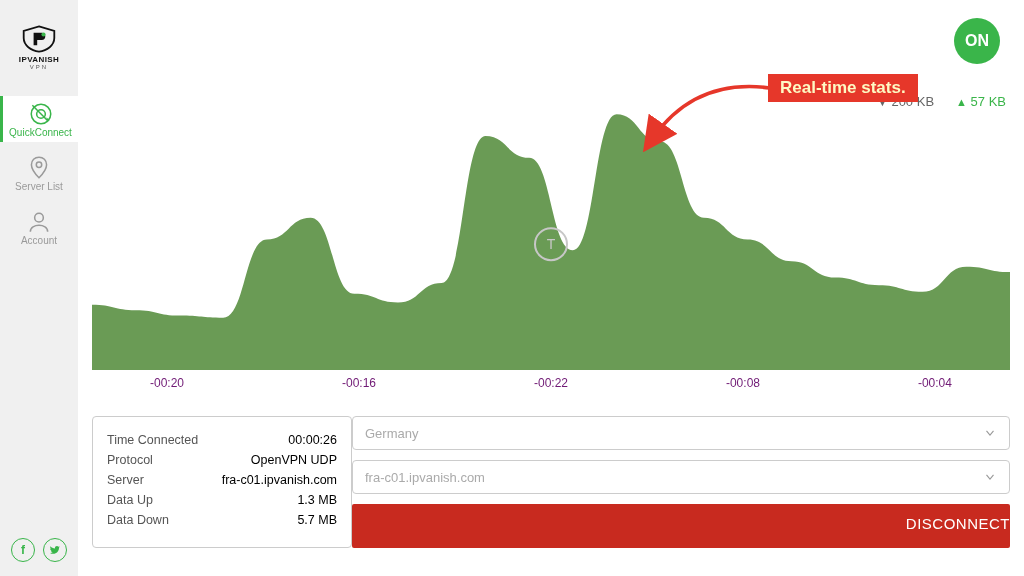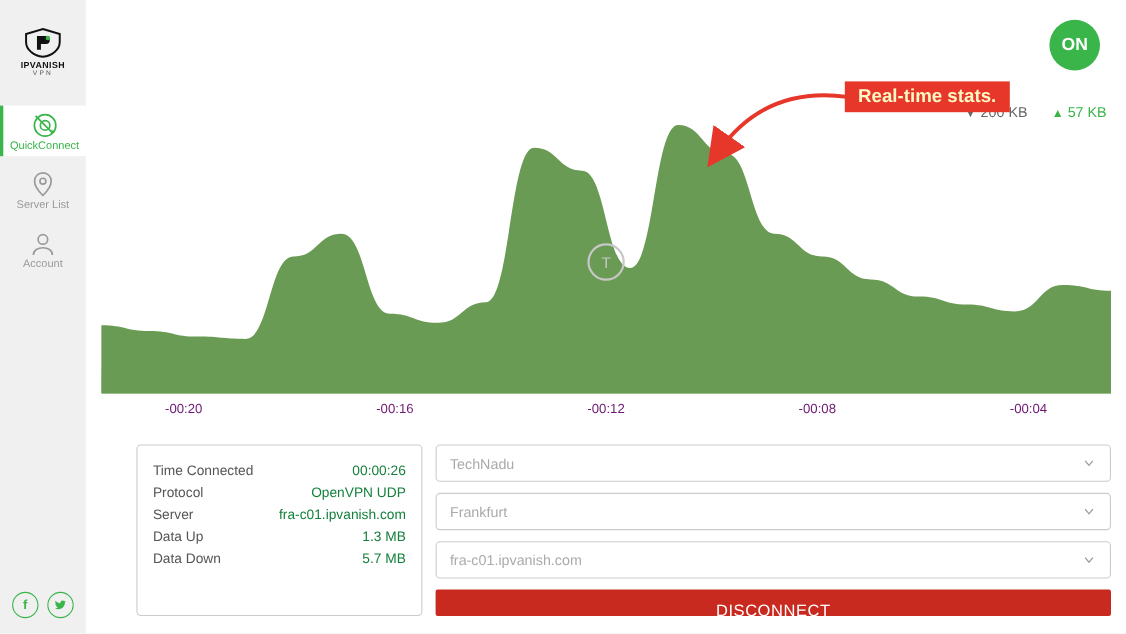--- a/index.html
+++ b/index.html
@@ -32,29 +32,29 @@
   .stats-top { position:absolute; top:-4px; right:4px; font-size:13px; display:flex; gap:22px; z-index:3; }
   .stats-top .dn { color:#666; }
   .stats-top .up { color:#3ab54a; }
   .stats-top .tri { font-size:11px; }
   .chart { width:100%; height:100%; display:block; }
   .xaxis { display:flex; justify-content:space-between; padding:6px 58px 0 58px; color:#701a75; font-size:12px; }
 
   .watermark { position:absolute; top:50%; left:50%; transform:translate(-50%,-20%); display:flex; align-items:center; gap:8px; color:#b9b9b9; font-size:22px; font-weight:600; z-index:2; pointer-events:none; }
   .watermark .wmcirc { width:34px;height:34px;border:2px solid #c7c7c7;border-radius:50%;display:flex;align-items:center;justify-content:center;font-size:14px;font-weight:400;color:#c7c7c7; }
 
-  .lower { display:flex; gap:12px; margin-top:26px;margin-left:32px; }
+  .lower { display:flex; gap:0; margin-top:26px; }
   .info { width:260px; border:1px solid #ccc; border-radius:4px; padding:10px 14px; font-size:12.5px; }
   .info-row { display:flex; justify-content:space-between; margin:6px 0; }
   .info-row .k { color:#555; }
-  .info-row .v { color:#15803d; }
+  .info-row .v { color:#000000; }
   .controls { flex:1; display:flex;flex-direction:column; gap:10px; }
   .sel { border:1px solid #ccc; border-radius:4px; height:34px; display:flex; align-items:center; justify-content:space-between; padding:0 12px; color:#aaa; font-size:13px; cursor:pointer; }
   .sel svg { width:14px; height:14px; }
-  .disconnect { background:#c82a1f; color:#fff; text-align:center; height:24px; line-height:40px; font-size:15px; letter-spacing:.5px; border-radius:2px; cursor:pointer; font-weight:500; }
+  .disconnect { background:#c82a1f; color:#fff; text-align:right; height:44px; line-height:40px; font-size:15px; letter-spacing:.5px; border-radius:2px; cursor:pointer; font-weight:500; }
 </style>
 </head>
 <body>
 
 <div class="traffic">
     <span></span>
     <span></span>
     <span></span>
   </div>
 
@@ -129,21 +129,21 @@
         <span class="wmcirc">T</span>
       </div>
       <svg class="chart" viewBox="0 0 920 260" preserveAspectRatio="none">
         <path id="series-upload" fill="#b9d0a7" opacity=".9" d="M0 260 L0 237.12 C 21.904761904761905 237.12 21.904761904761905 241.28 43.80952380952381 241.28 C 65.71428571428572 241.28 65.71428571428572 243.36 87.61904761904762 243.36 C 109.52380952380952 243.36 109.52380952380955 244.4 131.42857142857144 244.4 C 153.33333333333334 244.4 153.33333333333334 228.8 175.23809523809524 228.8 C 197.14285714285714 228.8 197.14285714285714 223.6 219.04761904761904 223.6 C 240.95238095238093 223.6 240.952380952381 239.2 262.8571428571429 239.2 C 284.7619047619048 239.2 284.76190476190476 241.28 306.6666666666667 241.28 C 328.5714285714286 241.28 328.57142857142856 235.04 350.4761904761905 235.04 C 372.3809523809524 235.04 372.38095238095235 213.2 394.2857142857143 213.2 C 416.1904761904762 213.2 416.19047619047615 218.4 438.0952380952381 218.4 C 460 218.4 460 230.88 481.9047619047619 230.88 C 503.80952380952385 230.88 503.80952380952385 208 525.7142857142858 208 C 547.6190476190477 208 547.6190476190476 212.16 569.5238095238095 212.16 C 591.4285714285714 212.16 591.4285714285714 224.64 613.3333333333334 224.64 C 635.2380952380953 224.64 635.2380952380952 228.8 657.1428571428571 228.8 C 679.047619047619 228.8 679.047619047619 232.96 700.952380952381 232.96 C 722.8571428571429 232.96 722.8571428571429 237.12 744.7619047619048 237.12 C 766.6666666666667 237.12 766.6666666666666 239.2 788.5714285714286 239.2 C 810.4761904761905 239.2 810.4761904761905 240.24 832.3809523809524 240.24 C 854.2857142857143 240.24 854.2857142857142 230.88 876.1904761904761 230.88 C 898.0952380952381 230.88 898.0952380952381 232.96 920 232.96 L920 260 Z"></path>
         <path id="series-download" fill="#6a9b55" d="M0 260 L0 197.6 C 21.904761904761905 197.6 21.904761904761905 202.8 43.80952380952381 202.8 C 65.71428571428572 202.8 65.71428571428572 208 87.61904761904762 208 C 109.52380952380952 208 109.52380952380955 210.07999999999998 131.42857142857144 210.07999999999998 C 153.33333333333334 210.07999999999998 153.33333333333334 135.2 175.23809523809524 135.2 C 197.14285714285714 135.2 197.14285714285714 114.39999999999998 219.04761904761904 114.39999999999998 C 240.95238095238093 114.39999999999998 240.952380952381 187.2 262.8571428571429 187.2 C 284.7619047619048 187.2 284.76190476190476 195.51999999999998 306.6666666666667 195.51999999999998 C 328.5714285714286 195.51999999999998 328.57142857142856 176.8 350.4761904761905 176.8 C 372.3809523809524 176.8 372.38095238095235 36.400000000000006 394.2857142857143 36.400000000000006 C 416.1904761904762 36.400000000000006 416.19047619047615 57.19999999999999 438.0952380952381 57.19999999999999 C 460 57.19999999999999 460 145.6 481.9047619047619 145.6 C 503.80952380952385 145.6 503.80952380952385 15.600000000000023 525.7142857142858 15.600000000000023 C 547.6190476190477 15.600000000000023 547.6190476190476 41.599999999999994 569.5238095238095 41.599999999999994 C 591.4285714285714 41.599999999999994 591.4285714285714 114.39999999999998 613.3333333333334 114.39999999999998 C 635.2380952380953 114.39999999999998 635.2380952380952 135.2 657.1428571428571 135.2 C 679.047619047619 135.2 679.047619047619 156 700.952380952381 156 C 722.8571428571429 156 722.8571428571429 171.6 744.7619047619048 171.6 C 766.6666666666667 171.6 766.6666666666666 178.88 788.5714285714286 178.88 C 810.4761904761905 178.88 810.4761904761905 185.12 832.3809523809524 185.12 C 854.2857142857143 185.12 854.2857142857142 161.2 876.1904761904761 161.2 C 898.0952380952381 161.2 898.0952380952381 166.4 920 166.4 L920 260 Z"></path>
       </svg>
     </div>
     <div class="xaxis">
       <span>-00:20</span>
       <span>-00:16</span>
-      <span>-00:12</span>
+      <span>-00:22</span>
       <span>-00:08</span>
       <span>-00:04</span>
     </div>
 
     <div class="lower">
       <div class="info">
         <div class="info-row">
             <span class="k">Time Connected</span>
             <span class="v">00:00:26</span>
           </div>
@@ -159,27 +159,21 @@
             <span class="k">Data Up</span>
             <span class="v">1.3 MB</span>
           </div>
         <div class="info-row">
             <span class="k">Data Down</span>
             <span class="v">5.7 MB</span>
           </div>
       </div>
       <div class="controls">
         <div class="sel">
-          <span>TechNadu</span>
-          <svg viewBox="0 0 20 20">
-              <path d="M5 7l5 6 5-6" fill="none" stroke="#999" stroke-width="1.6"></path>
-            </svg>
-        </div>
-        <div class="sel">
-          <span>Frankfurt</span>
+          <span>Germany</span>
           <svg viewBox="0 0 20 20">
               <path d="M5 7l5 6 5-6" fill="none" stroke="#999" stroke-width="1.6"></path>
             </svg>
         </div>
         <div class="sel">
           <span>fra-c01.ipvanish.com</span>
           <svg viewBox="0 0 20 20">
               <path d="M5 7l5 6 5-6" fill="none" stroke="#999" stroke-width="1.6"></path>
             </svg>
         </div>

